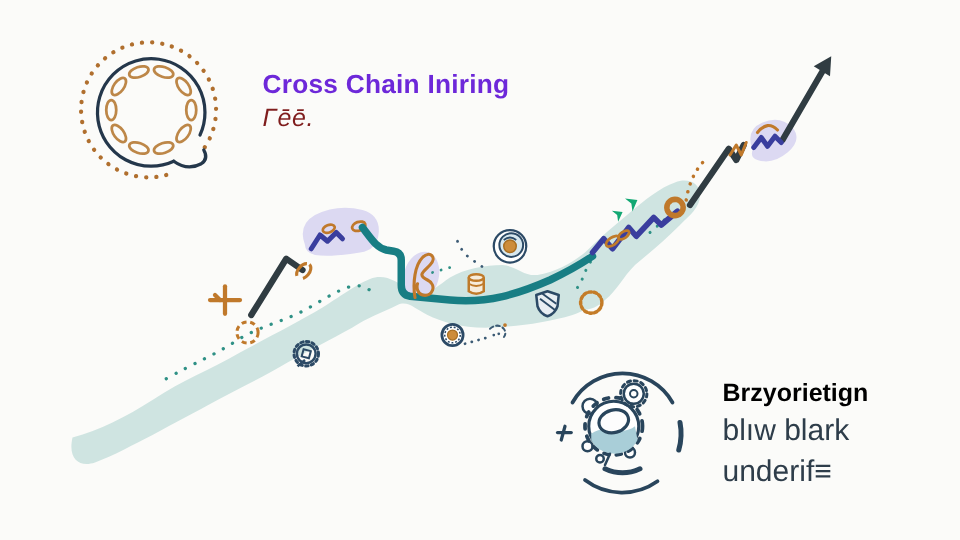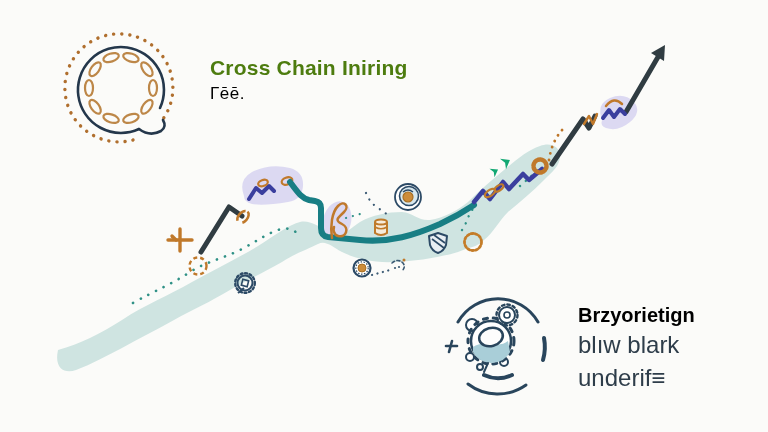--- a/index.html
+++ b/index.html
@@ -4,24 +4,24 @@
 <style>
   html,body{margin:0;padding:0;background:#e8e8e8;}
   .stage{
     position:relative;width:768px;height:432px;margin:0 auto;
     background:#fbfbf9;overflow:hidden;
     font-family:"Liberation Sans", sans-serif;
   }
   svg{position:absolute;left:0;top:0;}
   .title-block{position:absolute;left:210px;top:56px;}
   .title-block h1{
-    margin:0;font-size:21px;font-weight:700;color:#4d7c0f;letter-spacing:.2px;
+    margin:0;font-size:21px;font-weight:700;color:#6d28d9;letter-spacing:.2px;
   }
   .title-block .subtitle{
-    margin:4px 0 0 0;font-size:17px;color:#000000;letter-spacing:.5px;
+    margin:4px 0 0 0;font-size:20px;color:#7f1d1d;letter-spacing:.5px;font-style:italic;
   }
   .callout-block{position:absolute;left:578px;top:303px;line-height:1.22;}
   .callout-block h2{margin:0;font-size:20px;font-weight:700;color:#000000;}
   .callout-block p{margin:3px 0 0 0;font-size:24px;color:#2e3d4a;}
 </style>
 </head>
 <body>
 
 <div class="stage">
 

